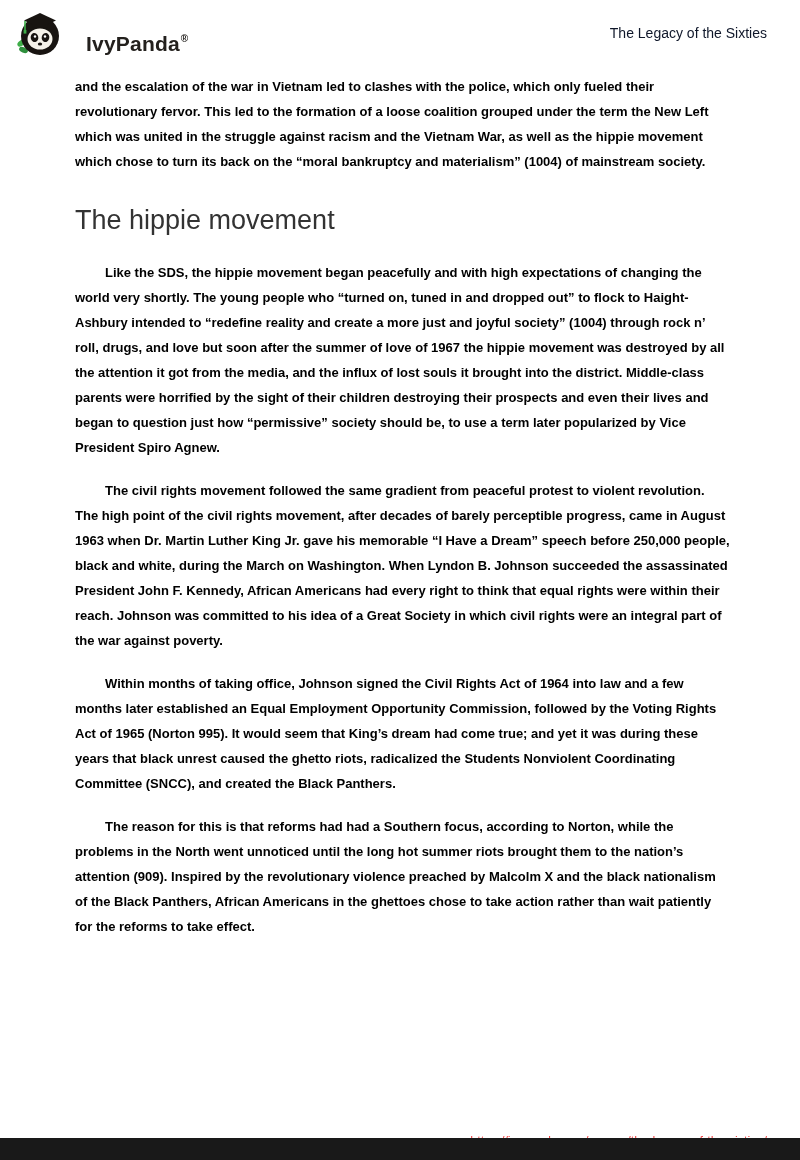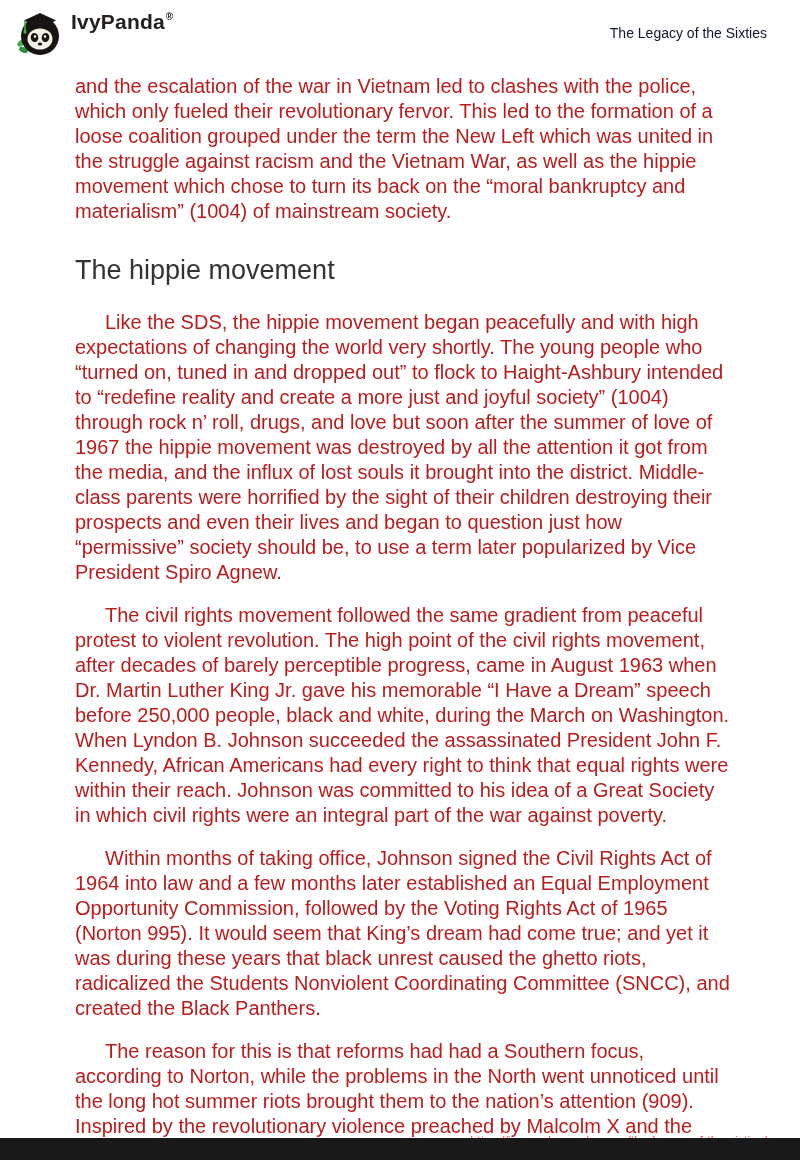--- a/index.html
+++ b/index.html
@@ -9,34 +9,35 @@
     font-family: "Liberation Sans", sans-serif;
     position: relative; overflow: hidden;
   }
   .page { position: relative; width: 800px; height: 1160px; background: #fff; }
 
   
   .header {
     display: flex; align-items: center; justify-content: space-between;
     padding: 8px 33px 0 16px; height: 58px;
   }
-  .logo { display: flex; align-items: flex-start; gap: 9px; text-decoration: none; cursor: pointer; }
+  .logo { display: flex; align-items: flex-end; gap: 24px; text-decoration: none; cursor: pointer; }
   .logo svg { display: block; }
   .brand {
     font-size: 21px; font-weight: 700; color: #23201d; letter-spacing: 0.2px;
     display: inline-flex; align-items: flex-start;
   }
   .brand sup { font-size: 10px; font-weight: 700; margin-left: 1px; line-height: 1; padding-top: 2px; }
   .doc-title { font-size: 14px; color: #0f172a; }
 
   
   .content { padding: 16px 70px 0 75px; }
   .content p {
-    font-size: 20px; line-height: 25px; color: #b91c1c;
+    font-size: 13px; line-height: 25px; color: #000000;
     margin-bottom: 18px;
+    font-weight: bold;
   }
   .content p.indent { text-indent: 30px; }
   .content h2 {
     font-size: 27px; line-height: 32px; font-weight: 400; color: #333333;
     margin: 30px 0 24px 0;
   }
 
   
   .source-url {
     position: absolute; right: 33px; bottom 30px; bottom: 12px;

